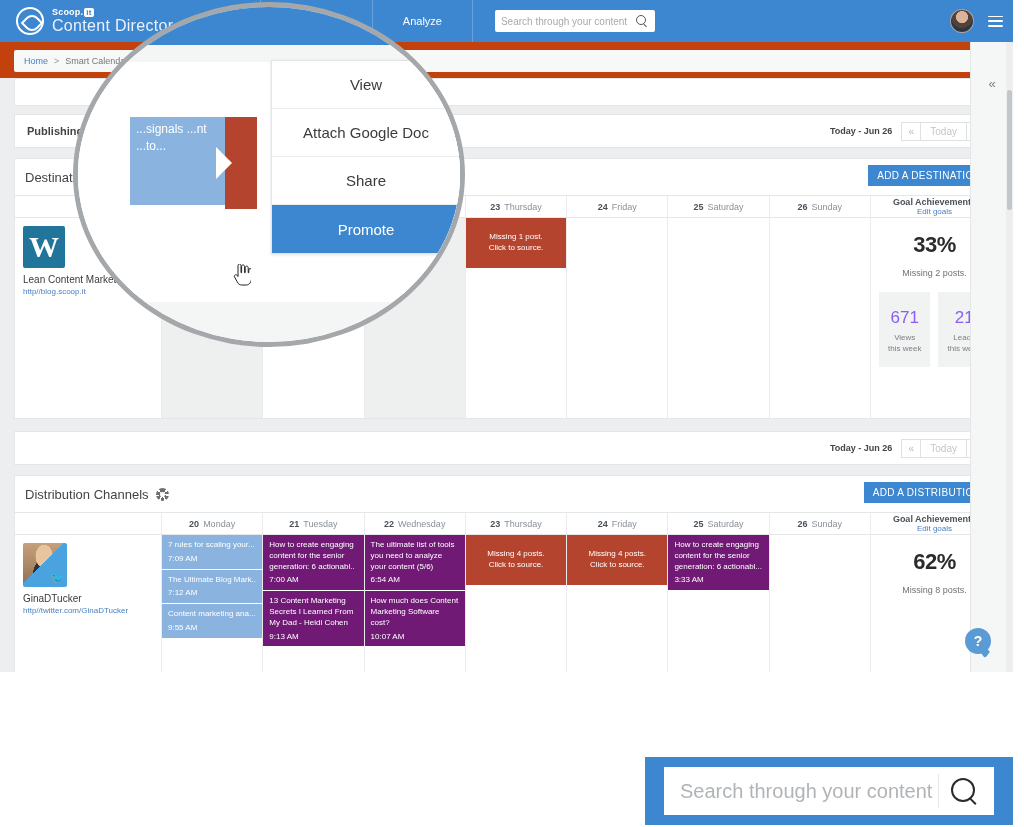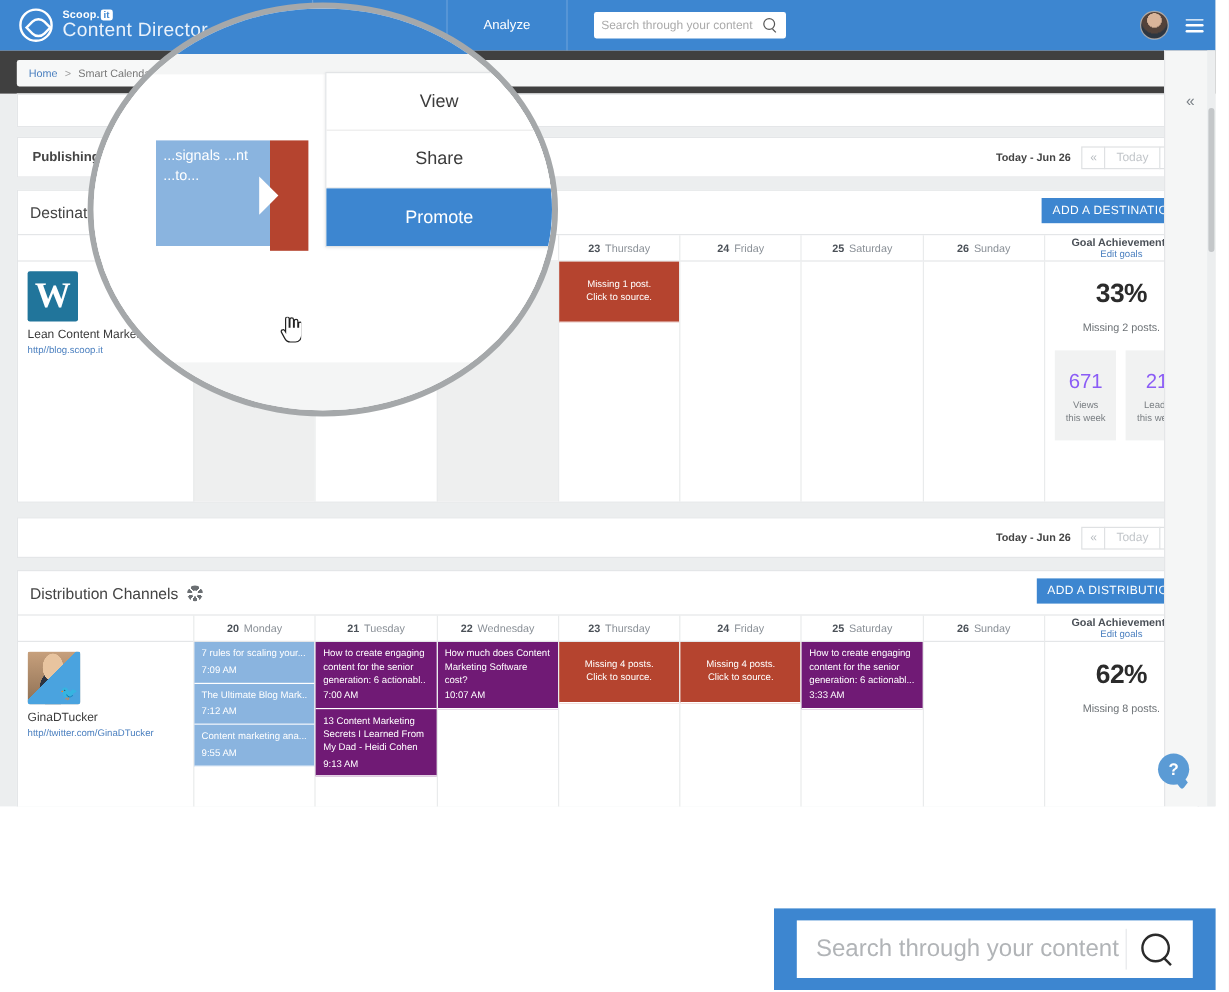--- a/index.html
+++ b/index.html
@@ -50,21 +50,21 @@
   .rightnav{ position:absolute; right:10px; top:0; height:42px; display:flex; align-items:center; gap:14px;}
   .avatar{
     width:24px;height:24px;border-radius:50%;
     background:radial-gradient(circle at 50% 32%, #d9b49a 0 32%, #53423a 33% 58%, #2e3640 59% 100%);
     border:1px solid rgba(255,255,255,.55);
   }
   .burger{width:15px;height:11px;display:flex;flex-direction:column;justify-content:space-between;}
   .burger i{display:block;height:1.6px;background:#fff;border-radius:1px;}
 
   
-  .crumbbar{ background:#404040; padding:8px 0 6px 0;}
+  .crumbbar{ background:#c2410c; padding:8px 0 6px 0;}
   .crumb{
     background:#f7f8f8;margin:0 14px;height:22px;display:flex;align-items:center;
     padding-left:10px;font-size:9px;color:#777;border-radius:2px;
   }
   .crumb a{color:#4a7fbf;text-decoration:none;}
   .crumb .sp{margin:0 6px;color:#999;}
 
   
   .card{ background:#fff; margin:0 14px 10px 14px; border:1px solid #e4e6e8;}
   .statuscard{ height:34px; display:flex; align-items:center; padding:0 12px; }
@@ -432,20 +432,21 @@
         <div class="evt past"><span>The Ultimate Blog Mark..</span><span class="tm">7:12 AM</span></div>
         <div class="evt past"><span>Content marketing ana...</span><span class="tm">9:55 AM</span></div>
       </div>
 
       <div class="ccell">
         <div class="evt sched"><span>How to create engaging content for the senior generation: 6 actionabl..</span><span class="tm">7:00 AM</span></div>
         <div class="evt sched"><span>13 Content Marketing Secrets I Learned From My Dad - Heidi Cohen</span><span class="tm">9:13 AM</span></div>
       </div>
 
       <div class="ccell">
+        <div class="evt sched"><span>The ultimate list of tools you need to analyze your content (5/6)</span><span class="tm">6:54 AM</span></div>
         <div class="evt sched"><span>How much does Content Marketing Software cost?</span><span class="tm">10:07 AM</span></div>
       </div>
 
       <div class="ccell">
         <div class="evt miss">
           <span>Missing 4 posts.</span><br>
           <span>Click to source.</span>
         </div>
       </div>
 
@@ -483,20 +484,21 @@
       <div class="whitebg"></div>
       <div class="wcard"></div>
       <div class="bluecard">...signals ...nt ...to...</div>
       <div class="redcard"></div>
       <div class="partialtext">
         <b>22</b> <span>Wedn</span>
       </div>
 
       <div class="menu">
         <div class="mi">View</div>
+        <div class="mi">Attach Google Doc</div>
         <div class="mi">Share</div>
         <div class="mi active">Promote</div>
       </div>
     </div>
   </div>
 
   <svg class="cursor" viewBox="0 0 18 22">
     <path d="M5 1.6c0-.9.7-1.6 1.5-1.6S8 .7 8 1.6v7.1h.6V2.4c0-.9.7-1.5 1.5-1.5s1.5.7 1.5 1.5v6.3h.6V3.6c0-.8.7-1.5 1.5-1.5s1.5.7 1.5 1.5v5.1h.6V5.9c0-.8.6-1.4 1.3-1.4s1.4.6 1.4 1.4v8.7c0 3.6-2.3 6.4-5.3 6.4H8.9c-2.3 0-3.5-1-4.6-3L1.6 13c-.4-.8-.1-1.7.6-2.1.6-.4 1.5-.2 2 .5L5 12.6V1.6z" fill="#ffffff" stroke="#222" stroke-width="1"></path>
   </svg>
 

